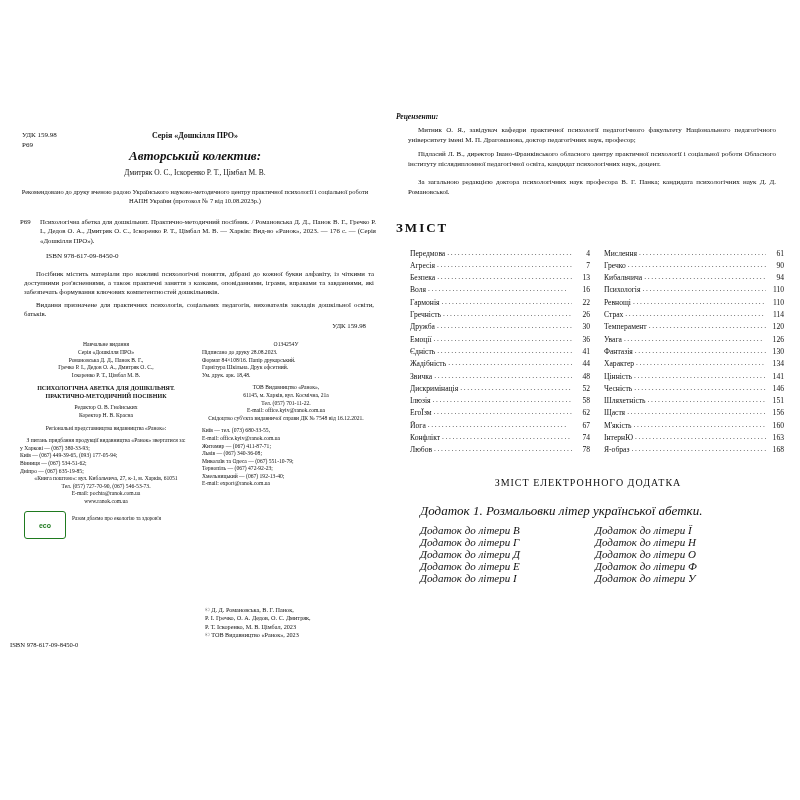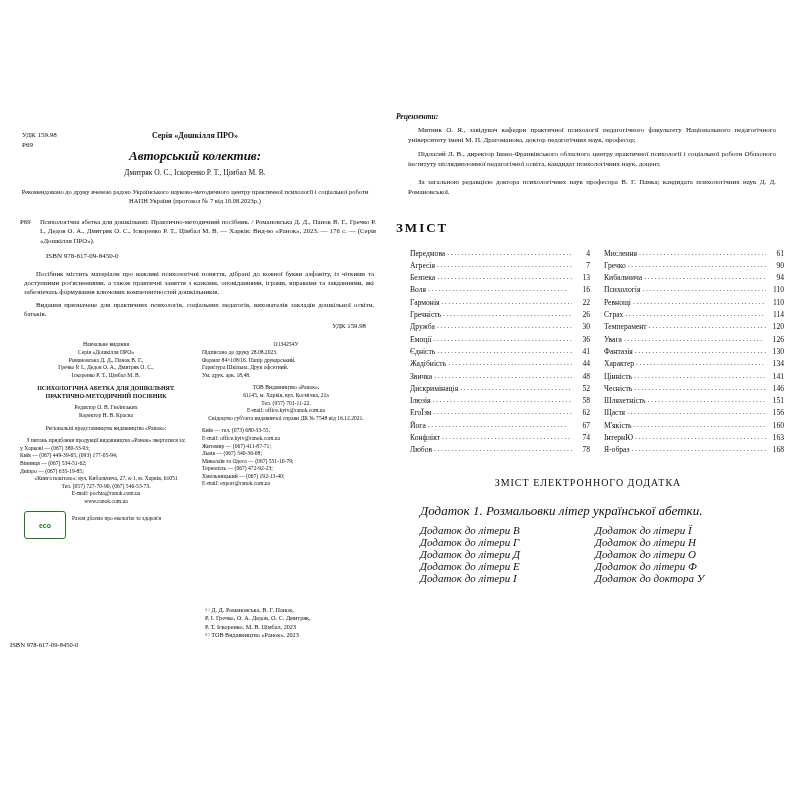--- a/index.html
+++ b/index.html
@@ -538,17 +538,17 @@
           <div>Додаток до літери Г</div>
           <div>Додаток до літери Д</div>
           <div>Додаток до літери Е</div>
           <div>Додаток до літери І</div>
         </div>
       <div class="app-col" id="appR">
           <div>Додаток до літери Ї</div>
           <div>Додаток до літери Н</div>
           <div>Додаток до літери О</div>
           <div>Додаток до літери Ф</div>
-          <div>Додаток до доктора У</div>
+          <div>Додаток до літери У</div>
         </div>
     </div>
   </div>
 </div>
 
 </body></html>

